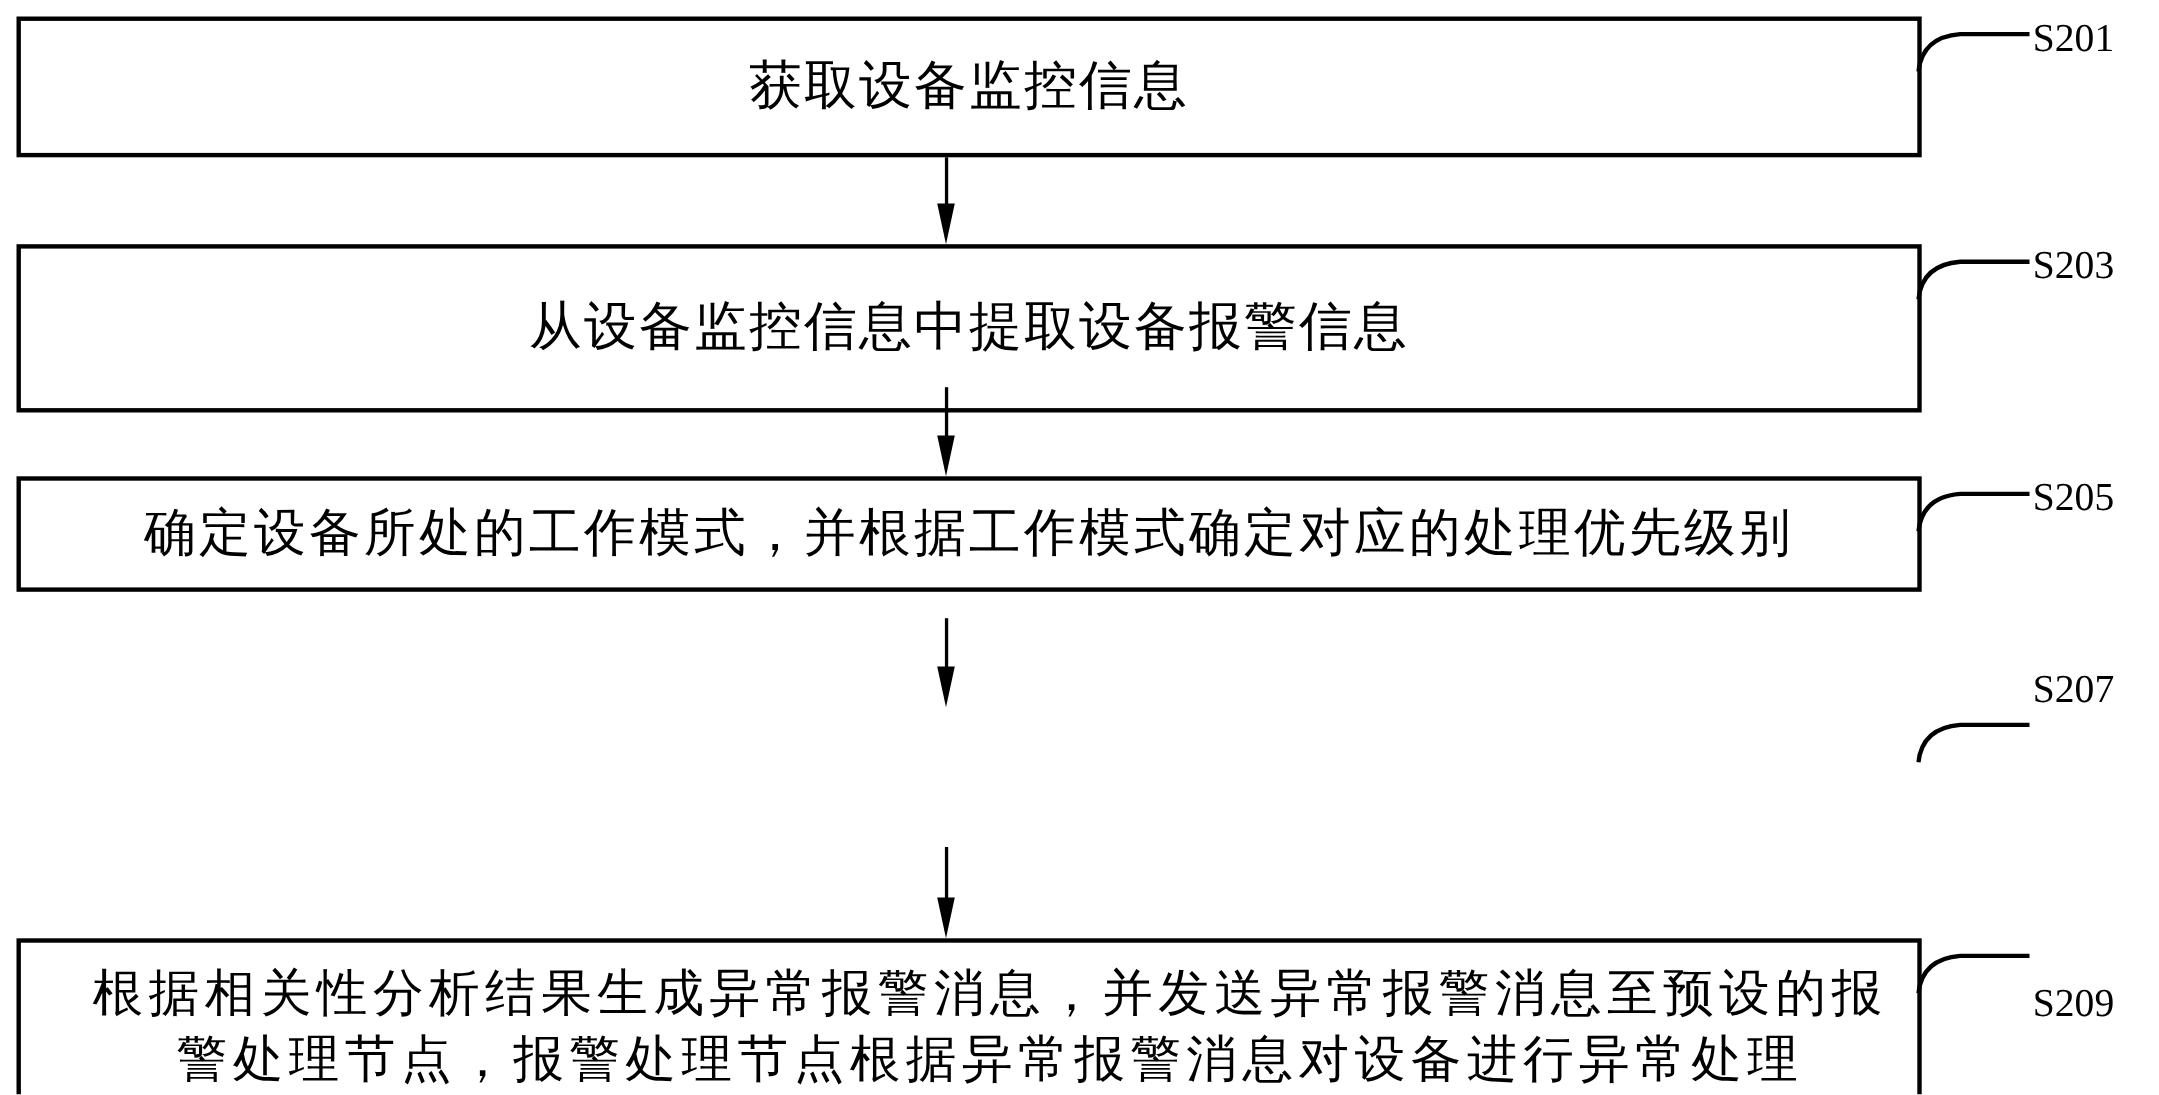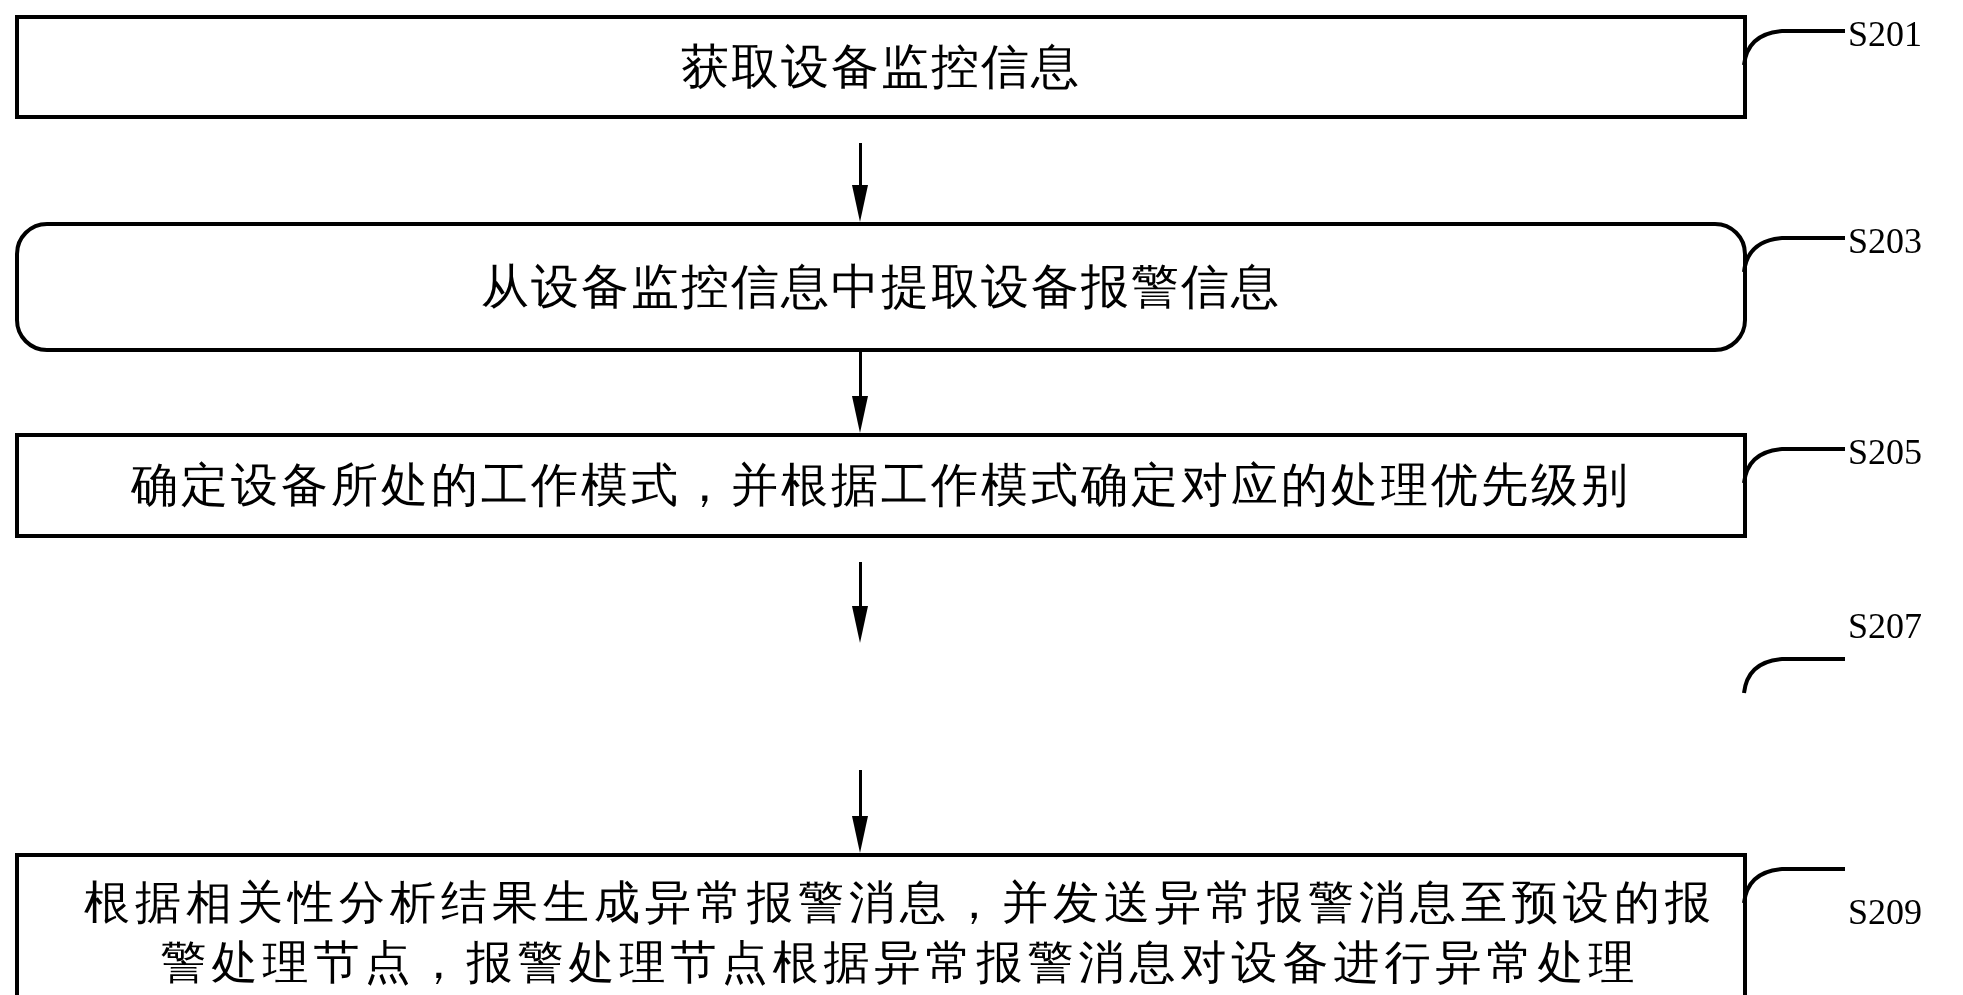--- a/index.html
+++ b/index.html
@@ -24,22 +24,22 @@
     align-items: center;
     justify-content: center;
     text-align: center;
     padding: 0 10px;
   }
   .box-text {
     font-size: 48px;
     letter-spacing: 2px;
     line-height: 1.22;
   }
-  .s0 { top: 15px;  height: 104px; }
-  .s1 { top: 222px; height: 130px; border-radius: 32px; }
+  .s0 { top: 15px;  height: 128px; }
+  .s1 { top: 222px; height: 153px; }
   .s2 { top: 433px; height: 105px; }
   .s3 { top: 643px; height: 127px; }
   .s4 { top: 853px; height: 160px; padding-left: 48px; }
   .s2 .box-text, .s3 .box-text { font-size: 47px; letter-spacing: 3px; }
   .s4 .box-text { font-size: 46px; letter-spacing: 5px; line-height: 1.3; }
 
   
   .step-label {
     position: absolute;
     left: 1848px;

